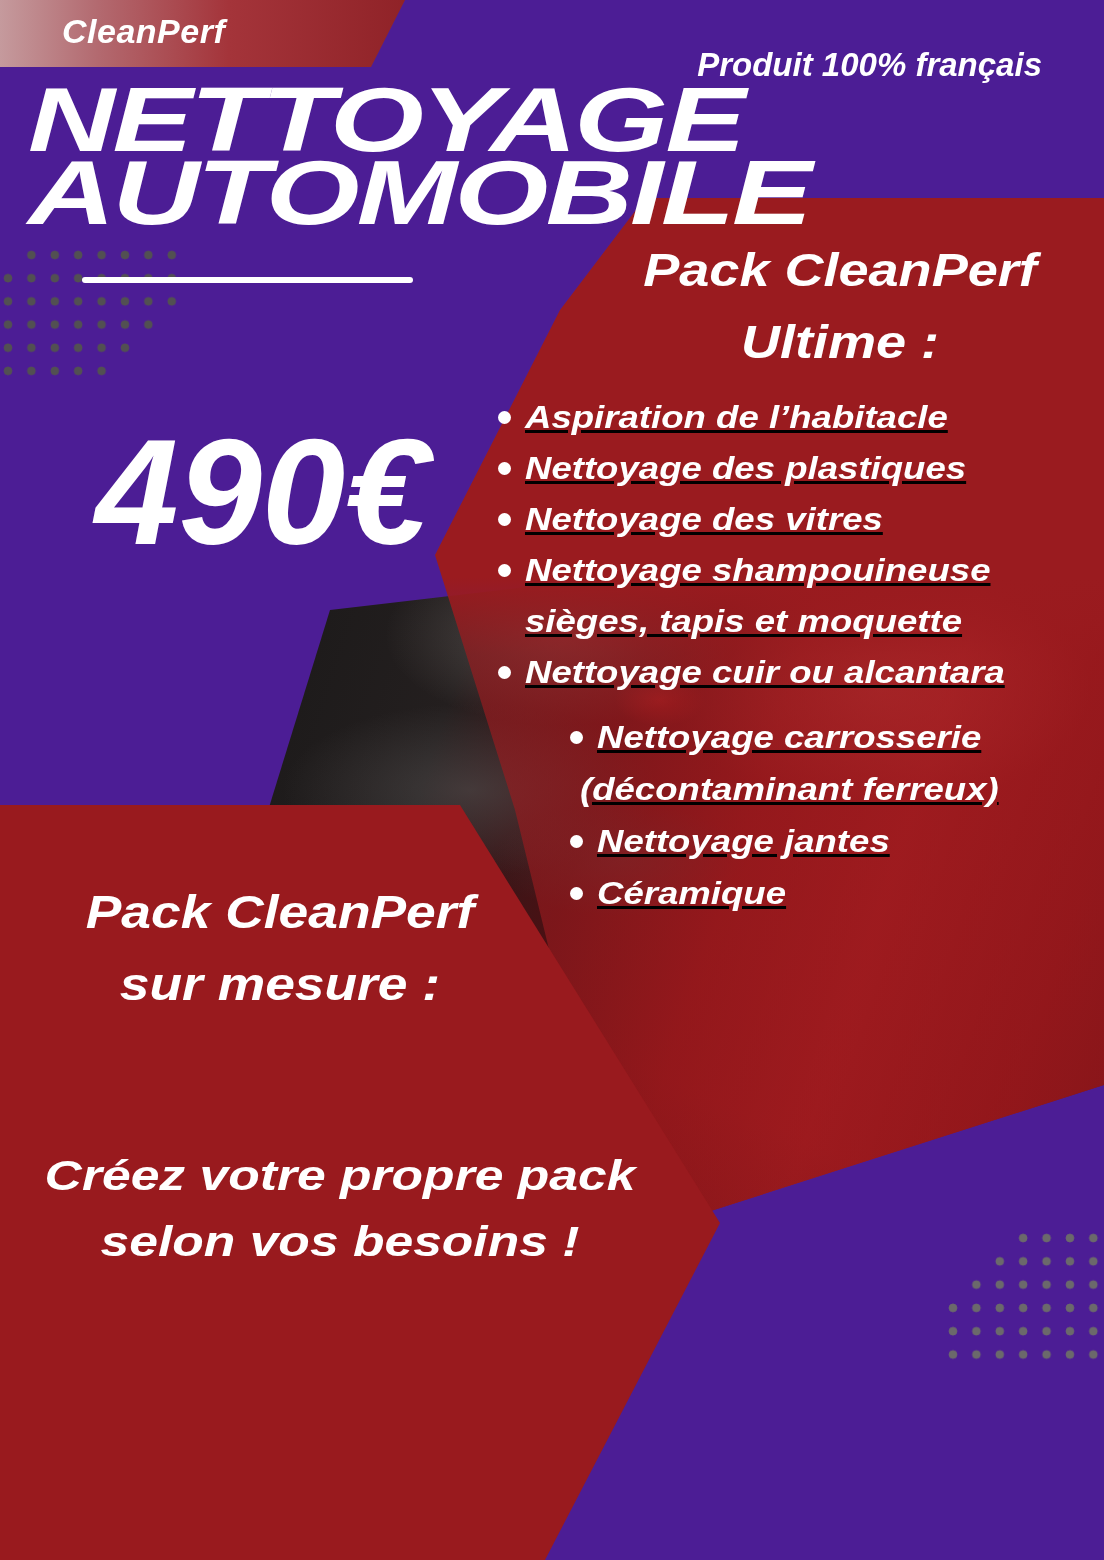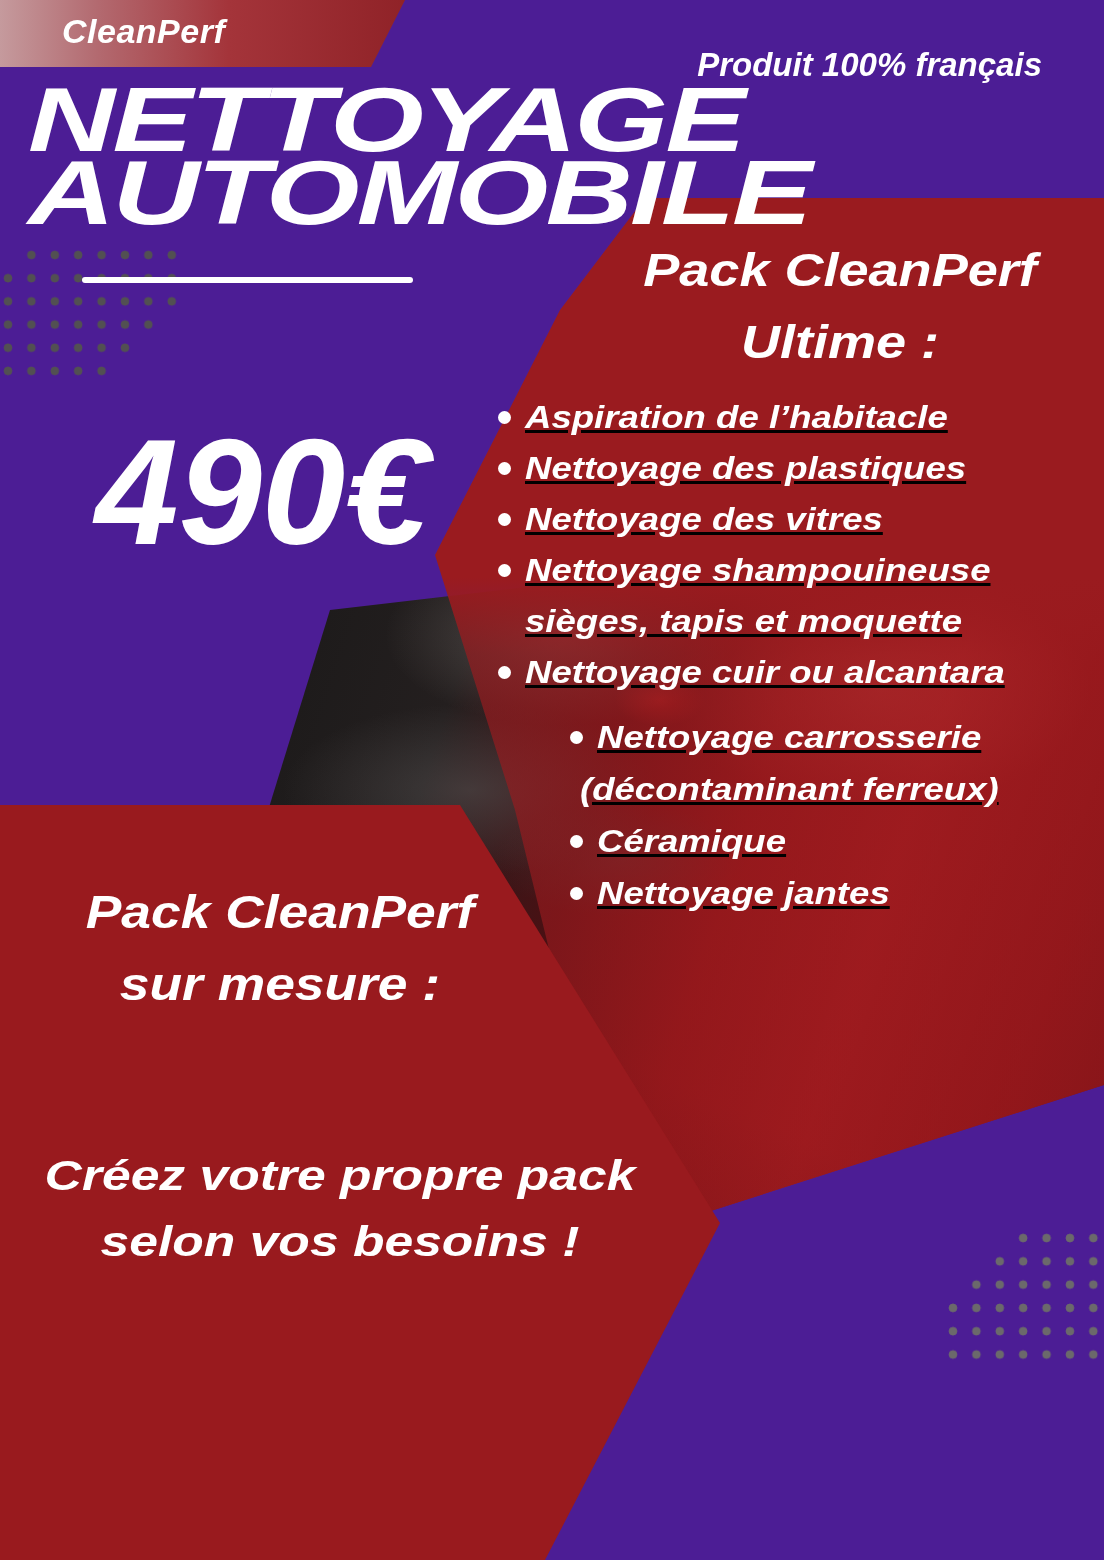--- a/index.html
+++ b/index.html
@@ -165,25 +165,25 @@
   <ul class="abs blist" id="list-extra">
     <li>
       <span class="dot"></span>
       <span class="itxt">Nettoyage carrosserie</span>
     </li>
     <li class="cont">
       <span class="itxt">(décontaminant ferreux)</span>
     </li>
     <li>
       <span class="dot"></span>
-      <span class="itxt">Céramique</span>
+      <span class="itxt">Nettoyage jantes</span>
     </li>
     <li>
       <span class="dot"></span>
-      <span class="itxt">Nettoyage jantes</span>
+      <span class="itxt">Céramique</span>
     </li>
   </ul>
 
   <div class="abs txt" id="mesure-heading">
     <div>Pack CleanPerf</div>
     <div>sur mesure :</div>
   </div>
 
   <div class="abs txt" id="cta">
     <div>Créez votre propre pack</div>

